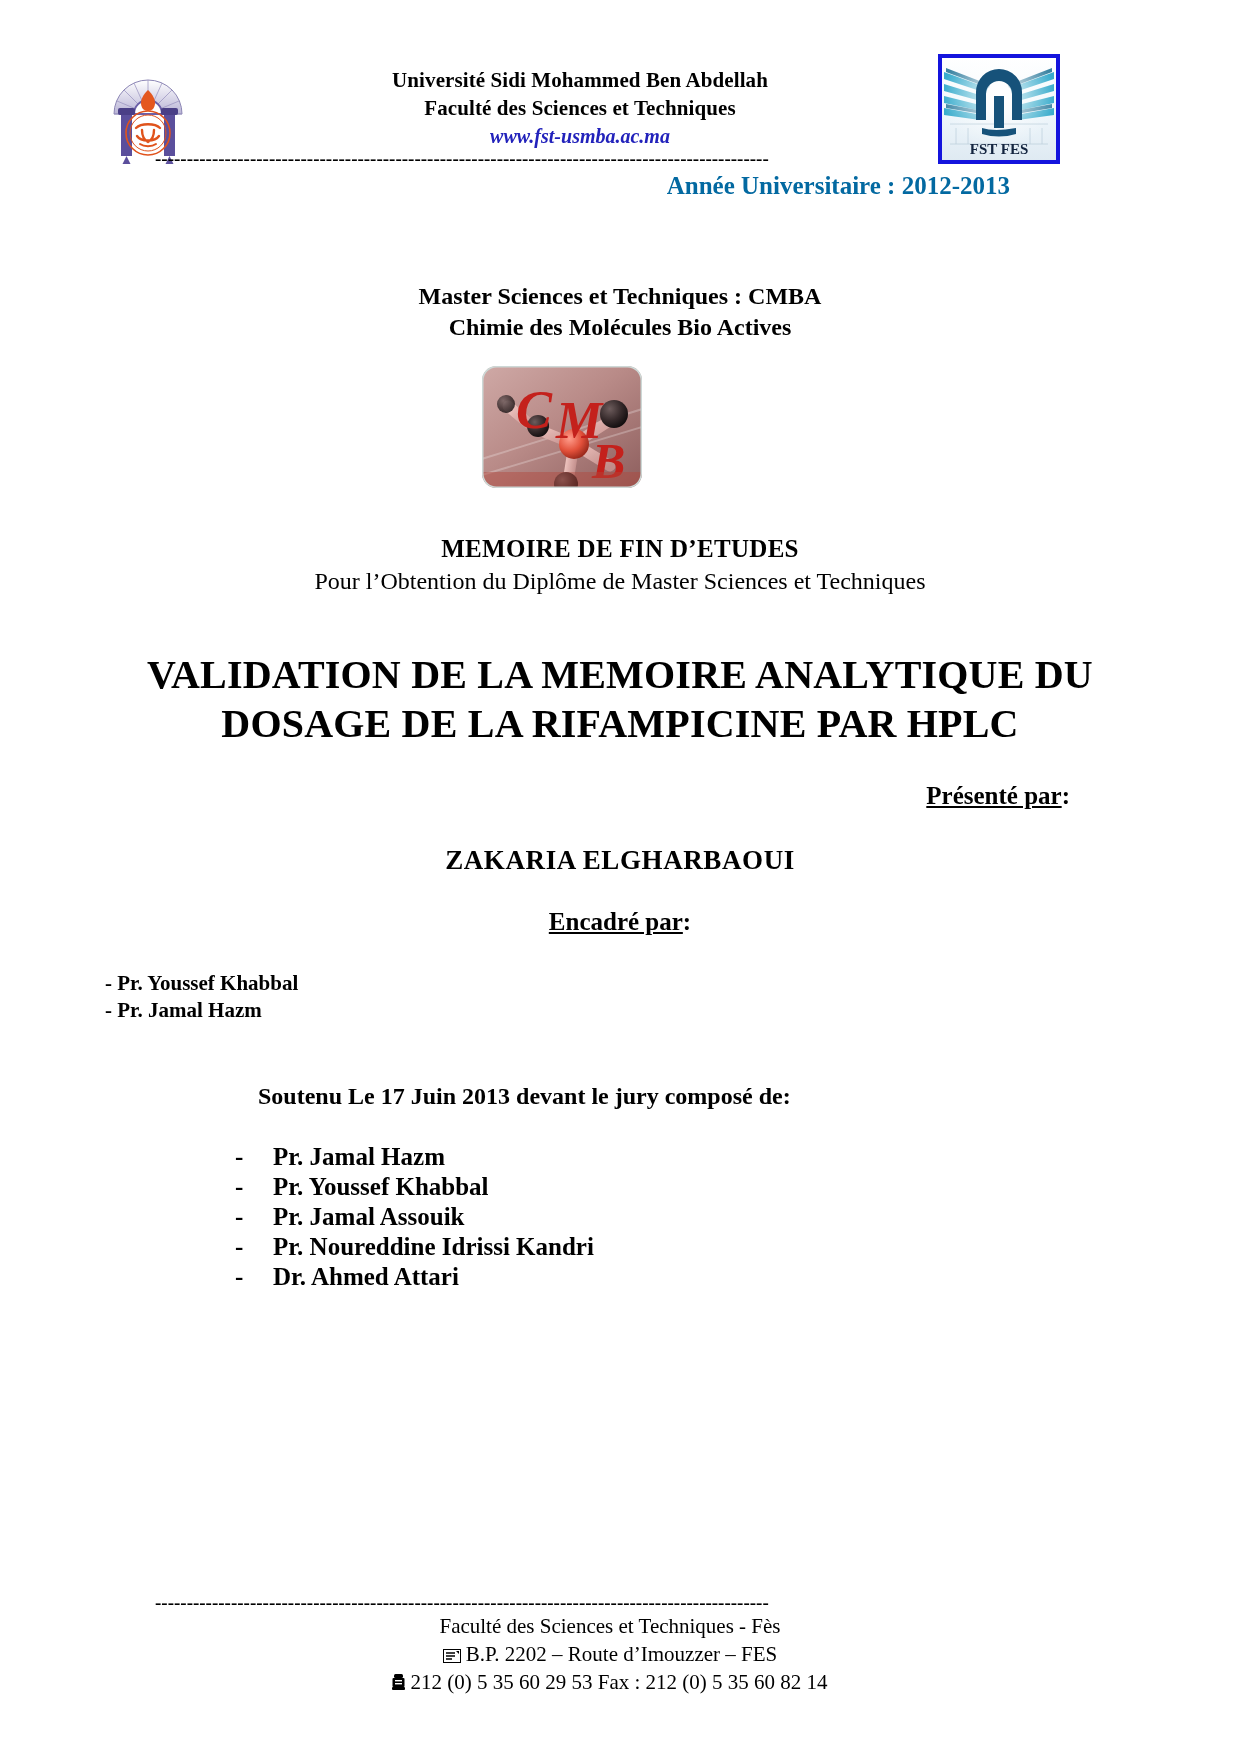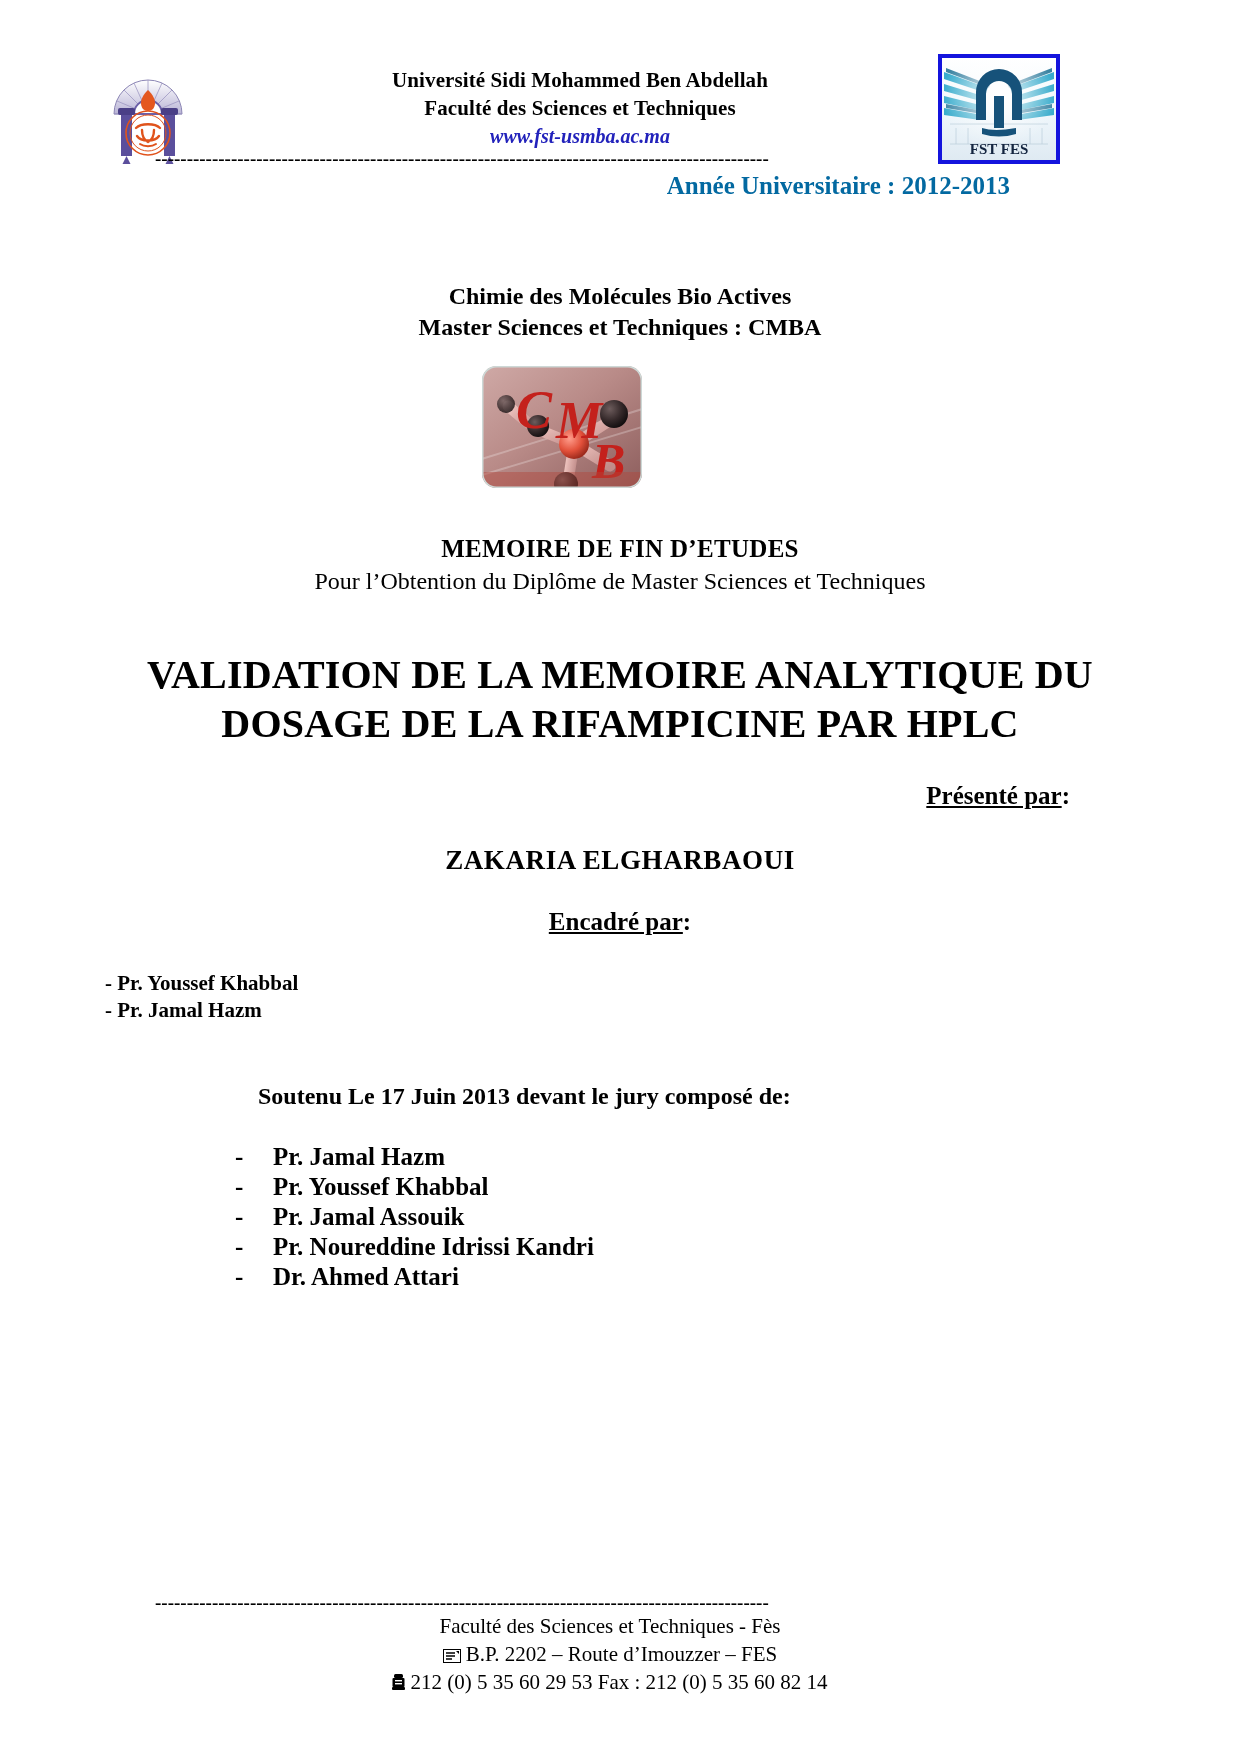--- a/index.html
+++ b/index.html
@@ -369,22 +369,22 @@
         <text x="57" y="96" text-anchor="middle" font-family="Liberation Serif, serif" font-size="15" font-weight="bold" fill="#13243f">FST FES</text>
       </svg>
     </div>
   </div>
 
   <div class="dash-rule" id="top-rule">-------------------------------------------------------------------------------------------------</div>
 
   <div class="annee">Année Universitaire : 2012-2013</div>
 
   <div class="master-block">
+    <div class="master-line">Master Sciences et Techniques : CMBA</div>
     <div class="master-line">Chimie des Molécules Bio Actives</div>
-    <div class="master-line">Master Sciences et Techniques : CMBA</div>
   </div>
 
   <div class="cmba-logo">
     <svg viewBox="0 0 160 122" xmlns="http://www.w3.org/2000/svg">
       <defs>
         <linearGradient id="cmbabg" x1="0" y1="0" x2="1" y2="1">
           <stop offset="0%" stop-color="#cfa9a6"></stop>
           <stop offset="45%" stop-color="#b98b88"></stop>
           <stop offset="100%" stop-color="#8d5e5d"></stop>
         </linearGradient>

